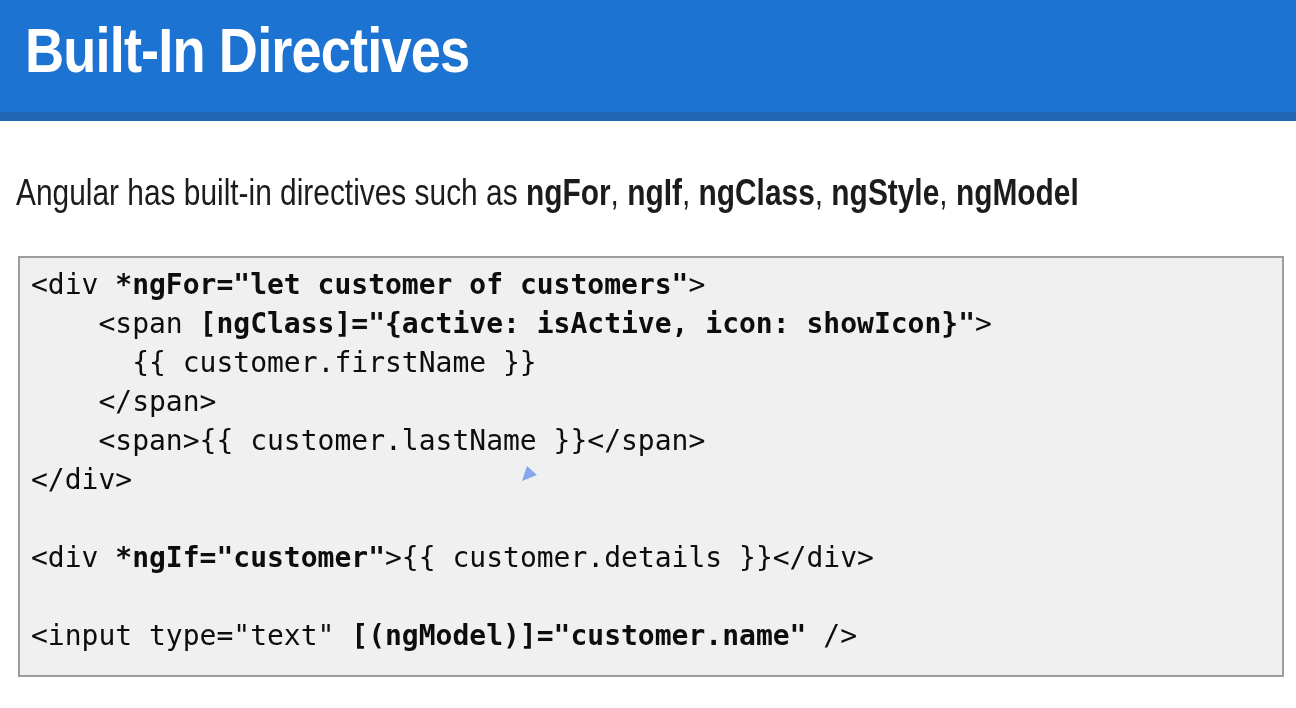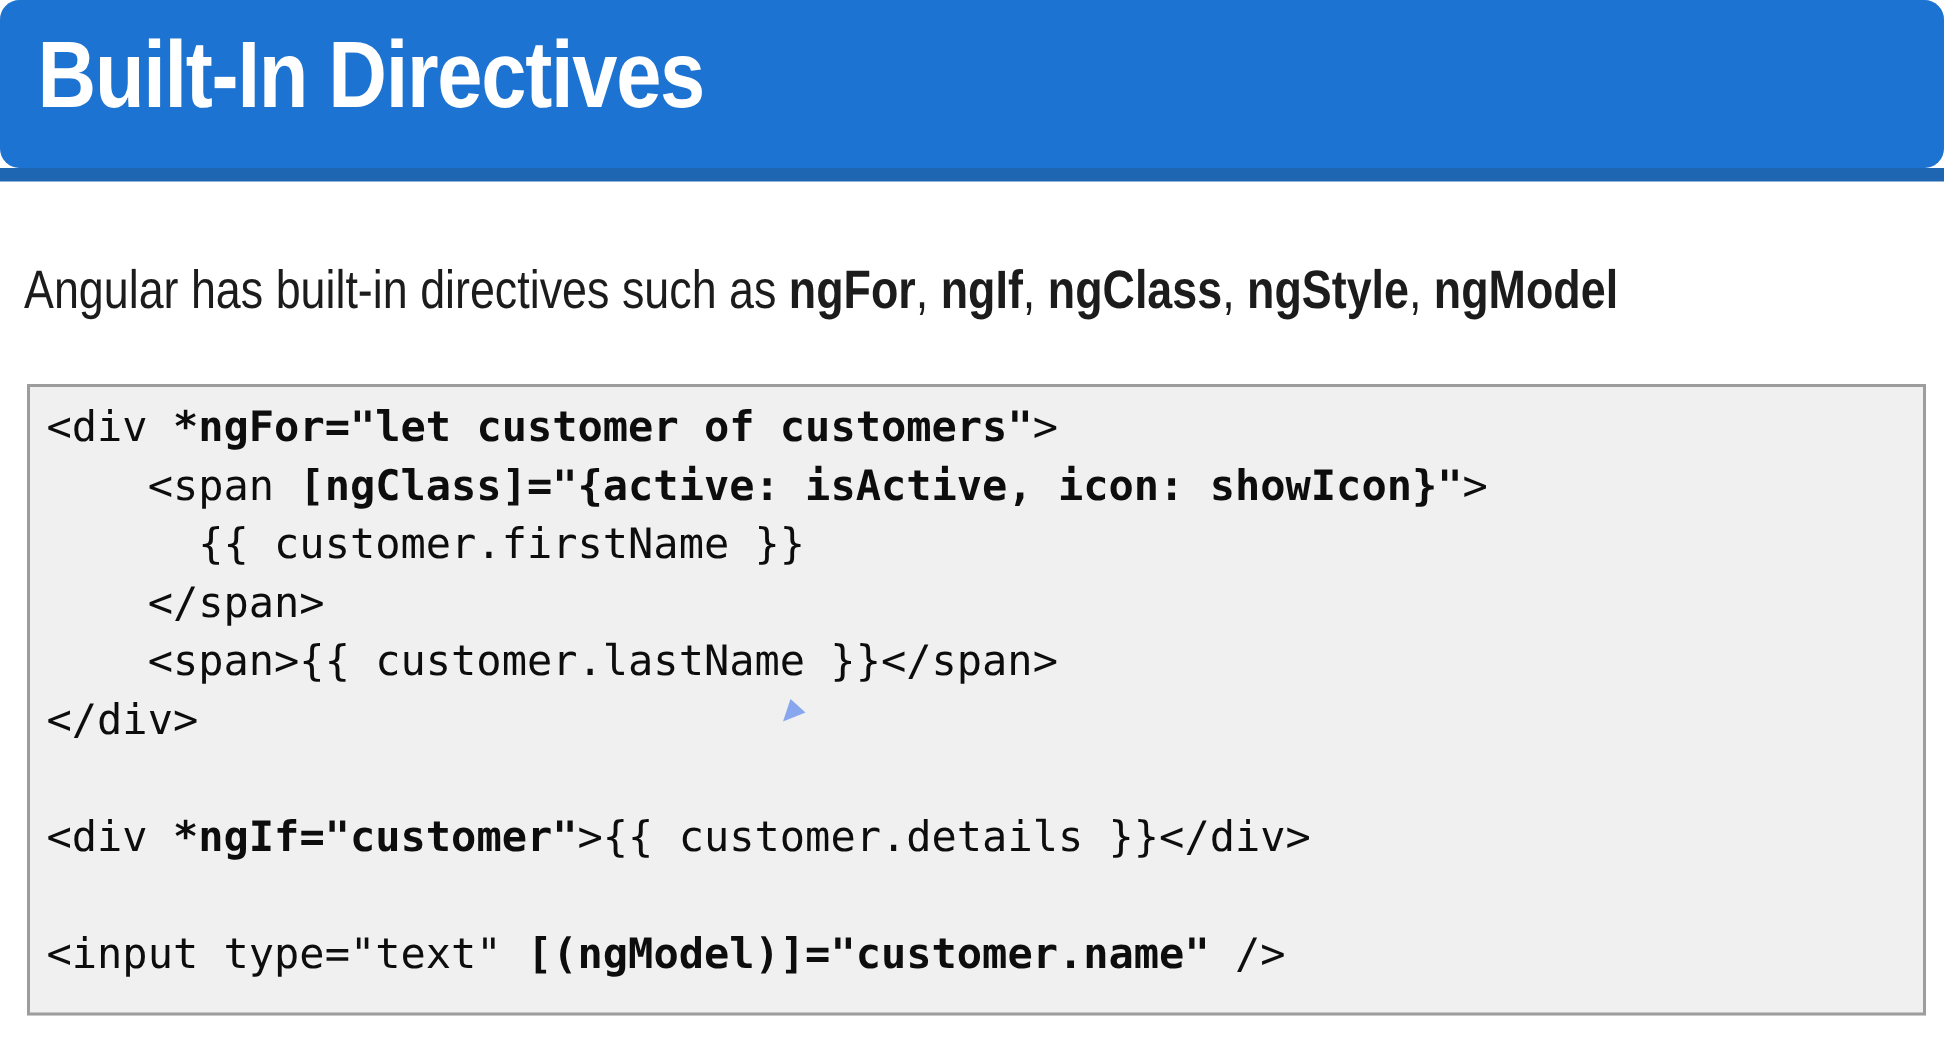--- a/index.html
+++ b/index.html
@@ -13,21 +13,20 @@
     color: #1a1a1a;
   }
 
   
   .header-bar {
     height: 112px;
     background: #1d73d1;
     display: flex;
     align-items: center;
     padding-left: 25px;
-    border-radius: 13px;
   }
   .page-title {
     display: inline-block;
     color: #ffffff;
     font-size: 63px;
     font-weight: 700;
     letter-spacing: -1px;
     transform: scaleX(0.86);
     transform-origin: left center;
     margin-top: -12px;

